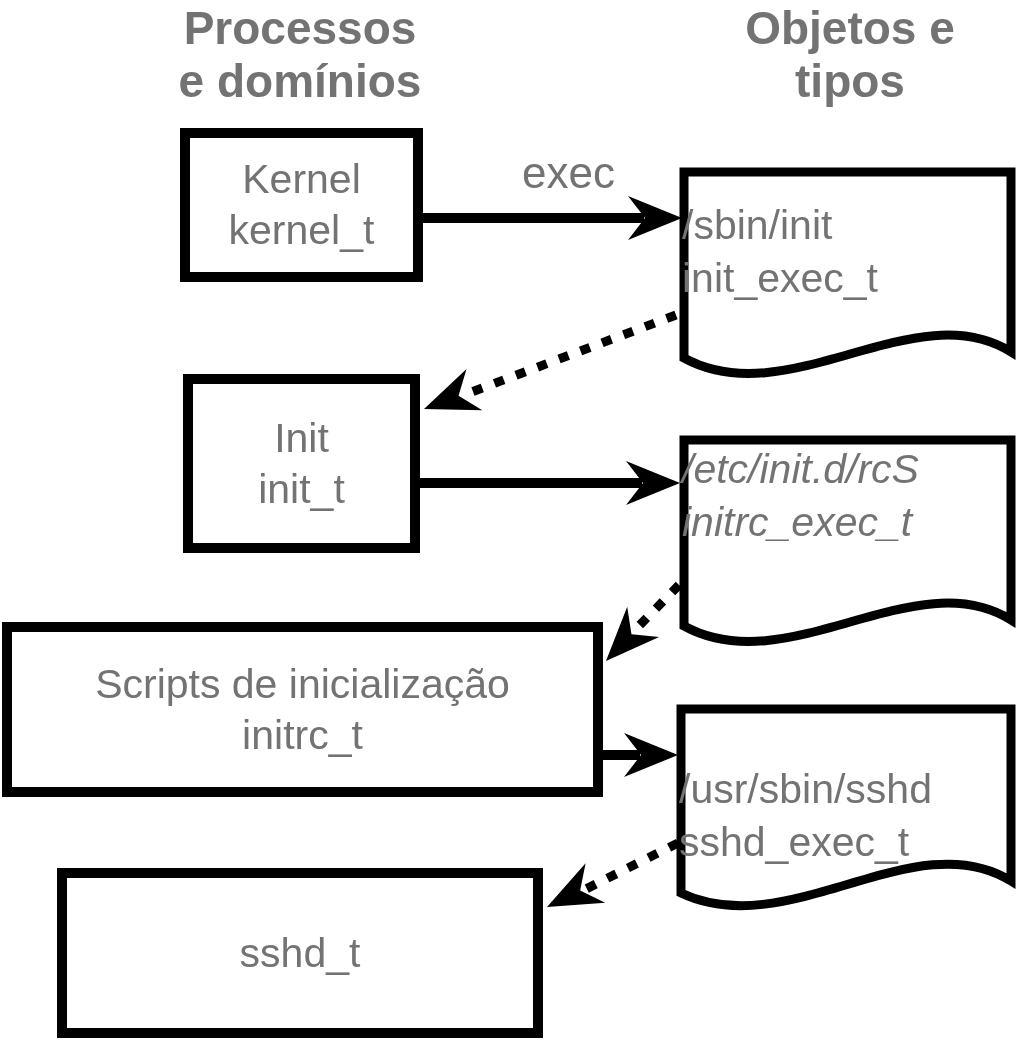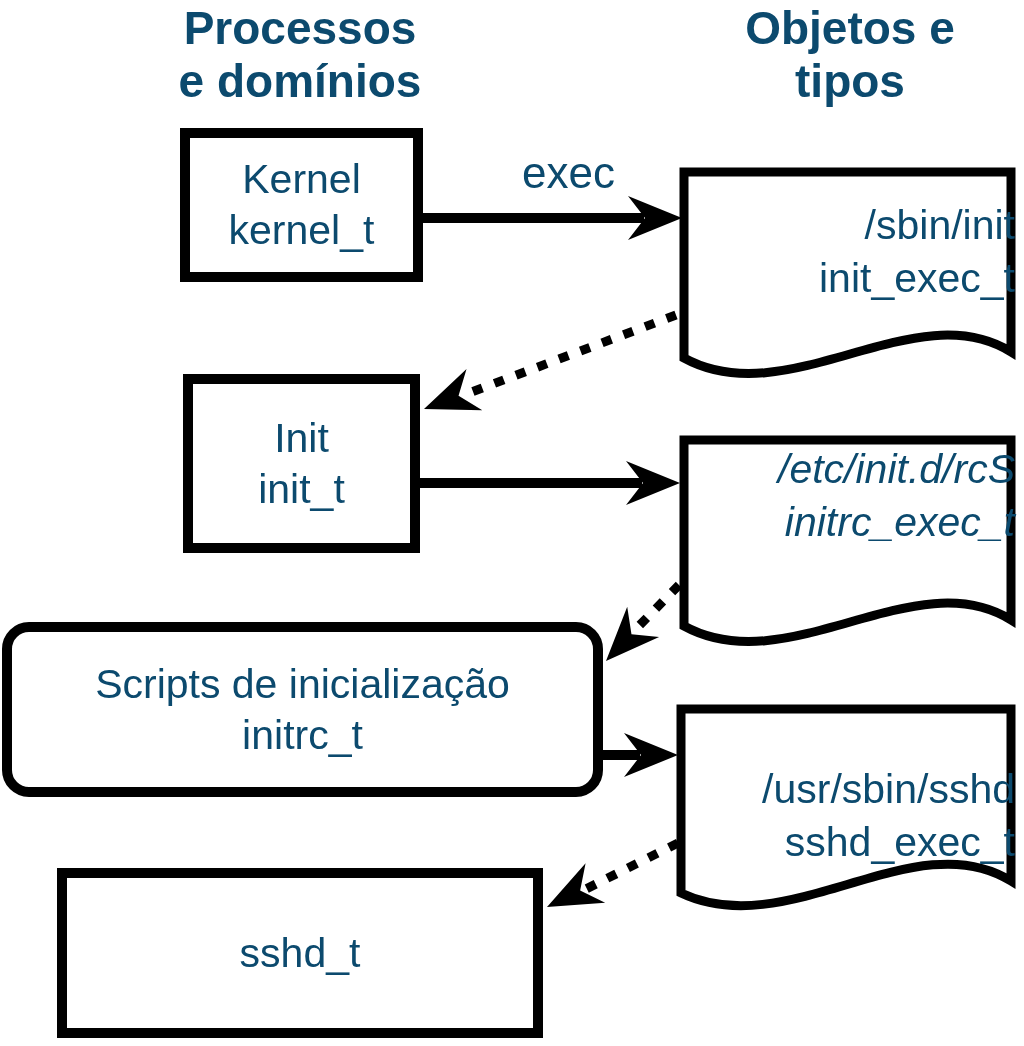--- a/index.html
+++ b/index.html
@@ -6,21 +6,21 @@
     margin: 0;
     padding: 0;
     background: #ffffff;
   }
   #canvas {
     position: relative;
     width: 1024px;
     height: 1046px;
     background: #ffffff;
     font-family: "Liberation Sans", "DejaVu Sans", sans-serif;
-    color: #0c4a6e;
+    color: #737373;
     overflow: hidden;
   }
   .col-header {
     position: absolute;
     text-align: center;
     font-weight: bold;
     font-size: 46px;
     line-height: 53px;
   }
   .col-header .hline { display: block; }
@@ -35,28 +35,28 @@
     display: flex;
     flex-direction: column;
     align-items: center;
     justify-content: center;
     text-align: center;
     font-size: 41px;
     line-height: 51px;
   }
   #box-kernel { left: 180px; top: 128px; width: 243px; height: 154px; }
   #box-init   { left: 183px; top: 374px; width: 237px; height: 179px; }
-  #box-initrc { left: 2px;   top: 622px; width: 601px; height: 175px; border-radius: 27px; }
+  #box-initrc { left: 2px;   top: 622px; width: 601px; height: 175px; }
   #box-sshd   { left: 57px;  top: 868px; width: 486px; height: 170px; }
 
   .dtext {
     position: absolute;
     display: flex;
     flex-direction: column;
-    align-items: flex-end;
+    align-items: flex-start;
     justify-content: center;
     text-align: center;
     font-size: 41px;
     line-height: 53px;
   }
   #dtext-1 { left: 682px; top: 172px; width: 333px; height: 160px; }
   #dtext-2 { left: 682px; top: 418px; width: 333px; height: 155px; font-style: italic; }
   #dtext-3 { left: 679px; top: 706px; width: 336px; height: 150px; margin-top: 35px; }
 
   #exec-label {

